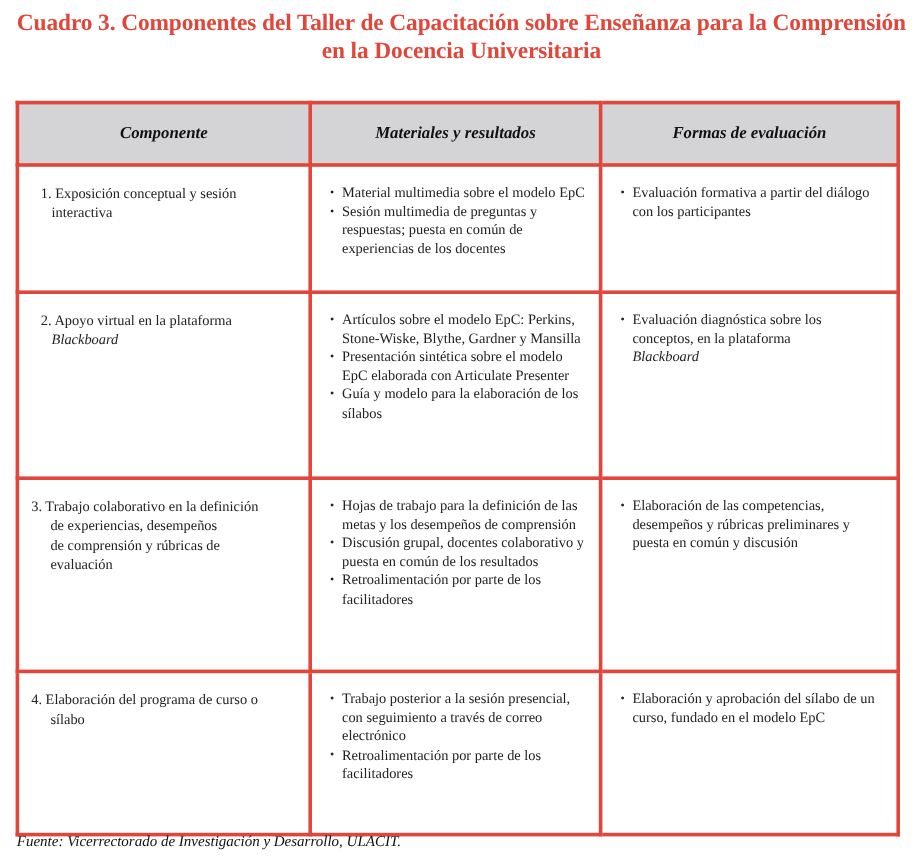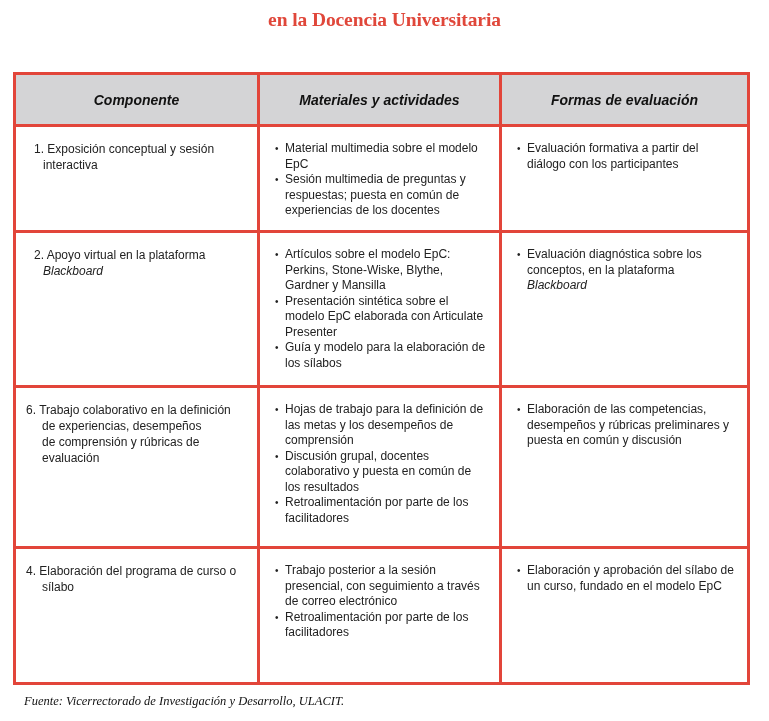--- a/index.html
+++ b/index.html
@@ -5,23 +5,23 @@
   html, body { margin: 0; padding: 0; background: #ffffff; }
   body { width: 769px; height: 721px; position: relative; overflow: hidden; }
   .title {
     position: absolute; left: 0; top: 8px; width: 769px;
     text-align: center; color: #e0473a;
     font-family: "Liberation Serif", "DejaVu Serif", serif;
     font-weight: bold; font-size: 19.5px; line-height: 23px;
     letter-spacing: -0.1px;
   }
   .tbl {
-    position: absolute; left: 13px; top: 72px; width: 734px;
+    position: absolute; left: 13px; top: 84px; width: 734px;
     border-collapse: collapse; table-layout: fixed;
-    font-family: Liberation Sans, sans-serif;
+    font-family: Liberation Serif, serif;
     font-size: 12px; color: #222;
   }
   .tbl td, .tbl th { border: 3px solid #e2453a; vertical-align: top; padding: 0; }
   .tbl th {
     background: #d4d4d6; height: 49px; font-style: italic; font-weight: bold;
     font-size: 14px; color: #111; text-align: center; vertical-align: middle;
   }
   .tbl col.c1 { width: 244px; }
   .tbl col.c2 { width: 242px; }
   .tbl col.c3 { width: 248px; }
@@ -32,40 +32,41 @@
   .comp { padding: 14px 0 0 18px; line-height: 16px; }
   .comp .cont { padding-left: 9px; }
   .comp.wide .cont { padding-left: 16px; }
   ul.bl { list-style: none; margin: 0; padding: 14px 10px 0 15px; }
   ul.bl li { position: relative; padding-left: 10px; line-height: 15.5px; }
   ul.bl li::before { content: "•"; position: absolute; left: 0; top: 0; font-size: 10px; }
   .it { font-style: italic; }
   .source {
     position: absolute; left: 14px; top: 694px;
     font-family: "Liberation Serif", "DejaVu Serif", serif;
-    font-style: italic; font-size: 12.5px; color: #111; margin-left: 10px;
+    font-style: italic; font-size: 12.5px; color: #111;
   }
 </style>
 </head>
 <body>
 
 <div class="title">
+  <div>Cuadro 3. Componentes del Taller de Capacitación sobre Enseñanza para la Comprensión</div>
   <div>en la Docencia Universitaria</div>
 </div>
 
 <table class="tbl">
   <colgroup>
       <col class="c1">
       <col class="c2">
       <col class="c3">
     </colgroup>
   <thead>
     <tr>
       <th>Componente</th>
-      <th>Materiales y actividades</th>
+      <th>Materiales y resultados</th>
       <th>Formas de evaluación</th>
     </tr>
   </thead>
   <tbody>
     <tr class="r1">
       <td>
         <div class="comp">
           <div>1. Exposición conceptual y sesión</div>
           <div class="cont">interactiva</div>
         </div>
@@ -98,21 +99,21 @@
       </td>
       <td>
         <ul class="bl">
           <li><span>Evaluación diagnóstica sobre los conceptos, en la plataforma</span><br><span class="it">Blackboard</span></li>
         </ul>
       </td>
     </tr>
     <tr class="r3">
       <td>
         <div class="comp wide" style="padding-left:10px">
-          <div>6. Trabajo colaborativo en la definición</div>
+          <div>3. Trabajo colaborativo en la definición</div>
           <div class="cont">de experiencias, desempeños</div>
           <div class="cont">de comprensión y rúbricas de</div>
           <div class="cont">evaluación</div>
         </div>
       </td>
       <td>
         <ul class="bl">
           <li>Hojas de trabajo para la definición de las metas y los desempeños de comprensión</li>
           <li>Discusión grupal, docentes colaborativo y puesta en común de los resultados</li>
           <li>Retroalimentación por parte de los facilitadores</li>

